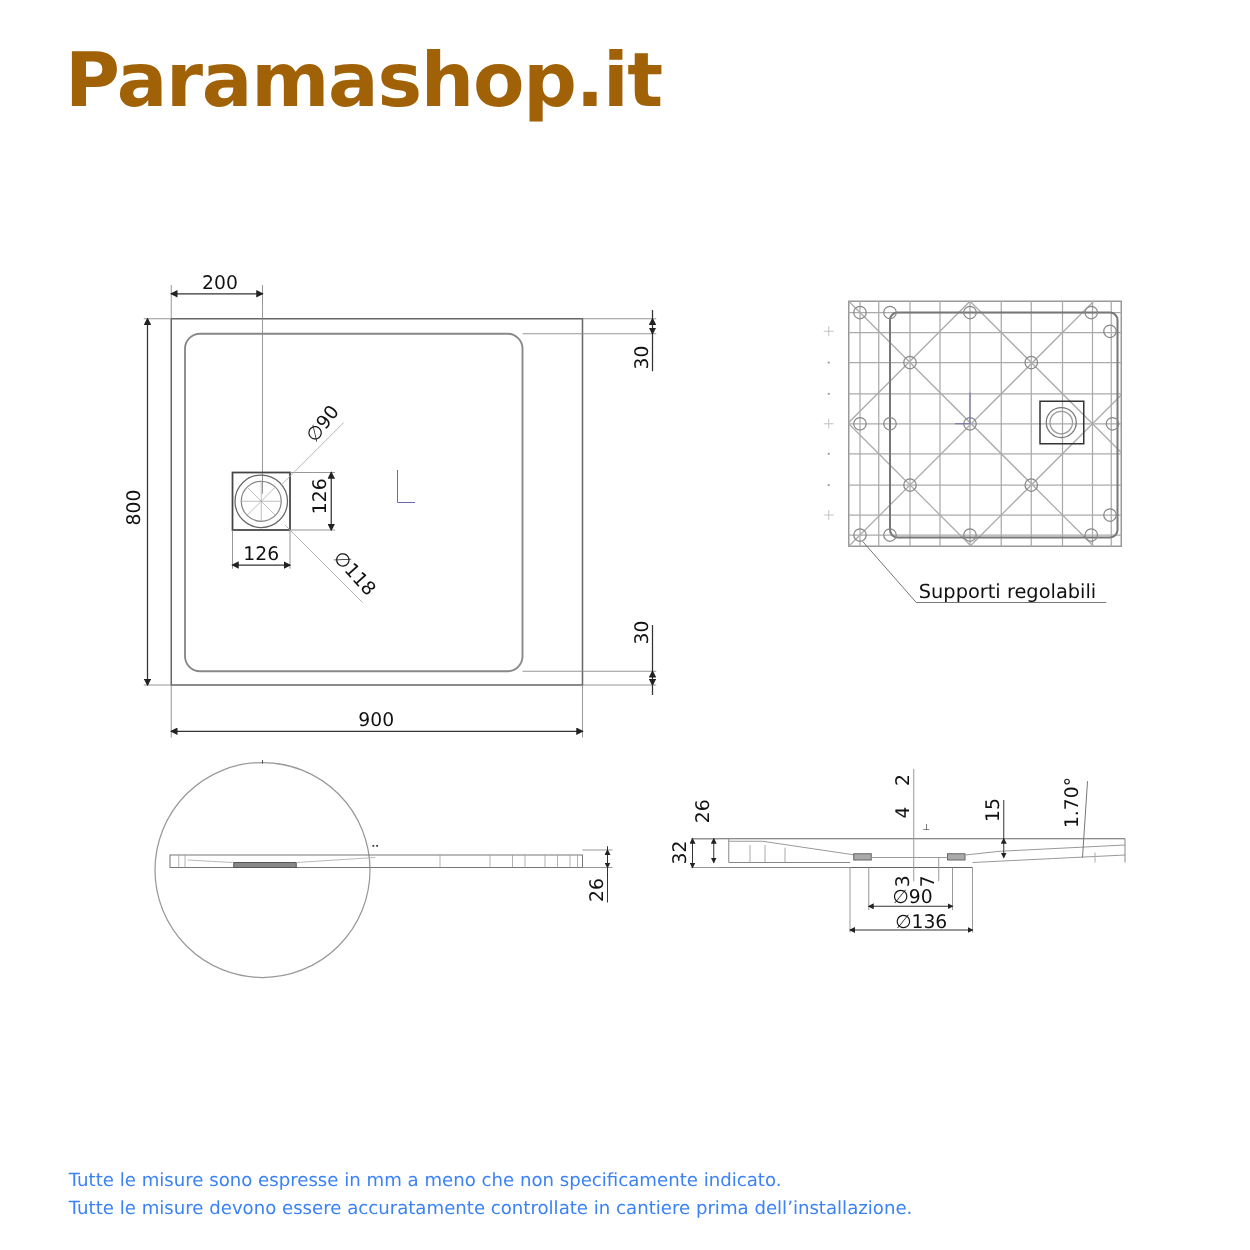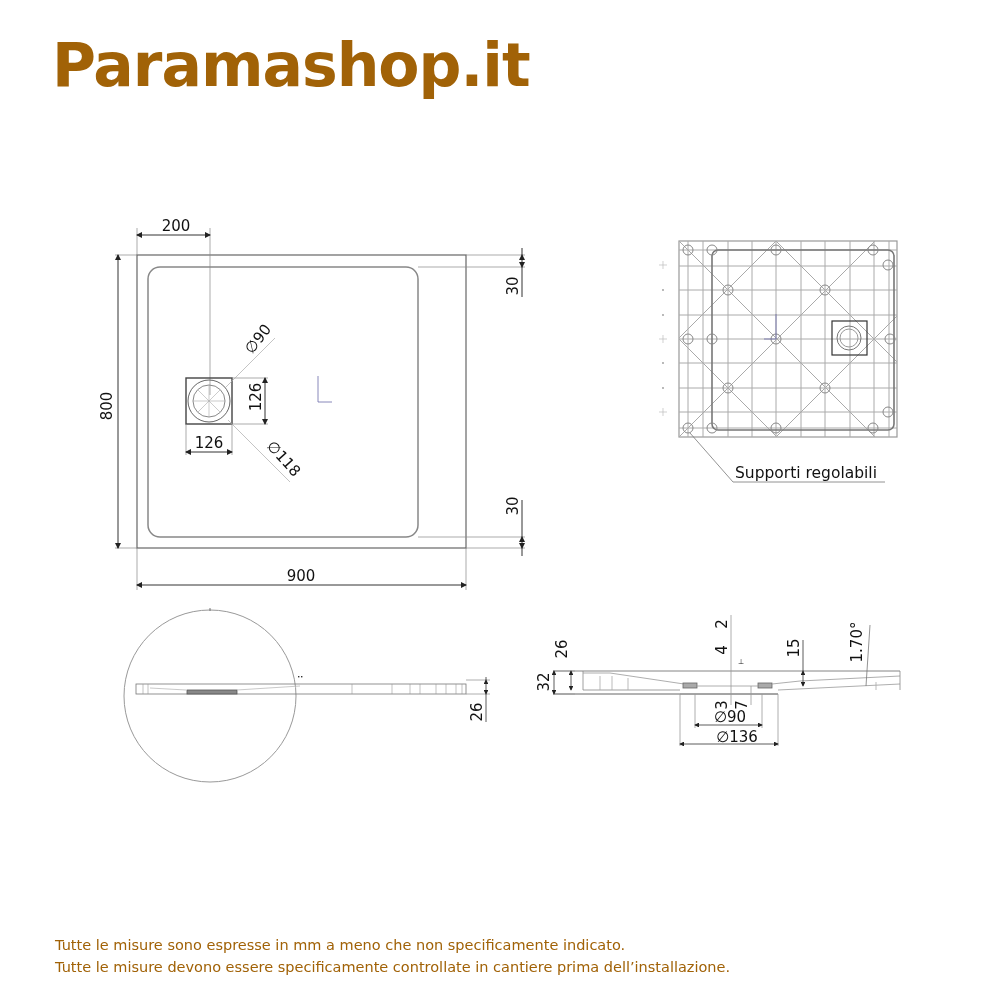--- a/index.html
+++ b/index.html
@@ -6,21 +6,21 @@
   body { width: 1000px; height: 1000px; position: relative; overflow: hidden; font-family: "DejaVu Sans", sans-serif; }
   .brand {
     position: absolute; left: 52px; top: 30px;
     font-family: "DejaVu Sans", sans-serif; font-weight: bold;
     font-size: 60px; letter-spacing: -1px; color: #a16207;
   }
   svg.drawing { position: absolute; left: 0; top: 0; }
   svg text { font-family: "DejaVu Sans", sans-serif; fill: #111; }
   .notes {
     position: absolute; left: 55px; top: 934px;
-    font-family: "DejaVu Sans", sans-serif; font-size: 14.5px; color: #a16207;
+    font-family: "DejaVu Sans", sans-serif; font-size: 14.5px; color: #3b82f6;
     line-height: 22px;
   }
 </style>
 </head>
 <body>
 
 <div class="brand">Paramashop.it</div>
 
 <svg class="drawing" width="1000" height="1000" viewBox="0 0 1000 1000">
   <defs>
@@ -244,14 +244,14 @@
   <text x="0" y="0" font-size="15" text-anchor="middle" transform="translate(799,648) rotate(-90)">15</text>
   <text x="0" y="0" font-size="15" text-anchor="middle" transform="translate(862,642) rotate(-90)">1.70°</text>
   <text x="0" y="0" font-size="15" text-anchor="middle" transform="translate(727,705) rotate(-90)">3</text>
   <text x="0" y="0" font-size="15" text-anchor="middle" transform="translate(747,705) rotate(-90)">7</text>
   <text x="730" y="722" font-size="15" text-anchor="middle">∅90</text>
   <text x="737" y="742" font-size="15" text-anchor="middle">∅136</text>
 </svg>
 
 <div class="notes">
   <div>Tutte le misure sono espresse in mm a meno che non specificamente indicato.</div>
-  <div>Tutte le misure devono essere specificamente controllate in cantiere prima dell’installazione.</div>
+  <div>Tutte le misure devono essere accuratamente controllate in cantiere prima dell’installazione.</div>
 </div>
 
 </body></html>

